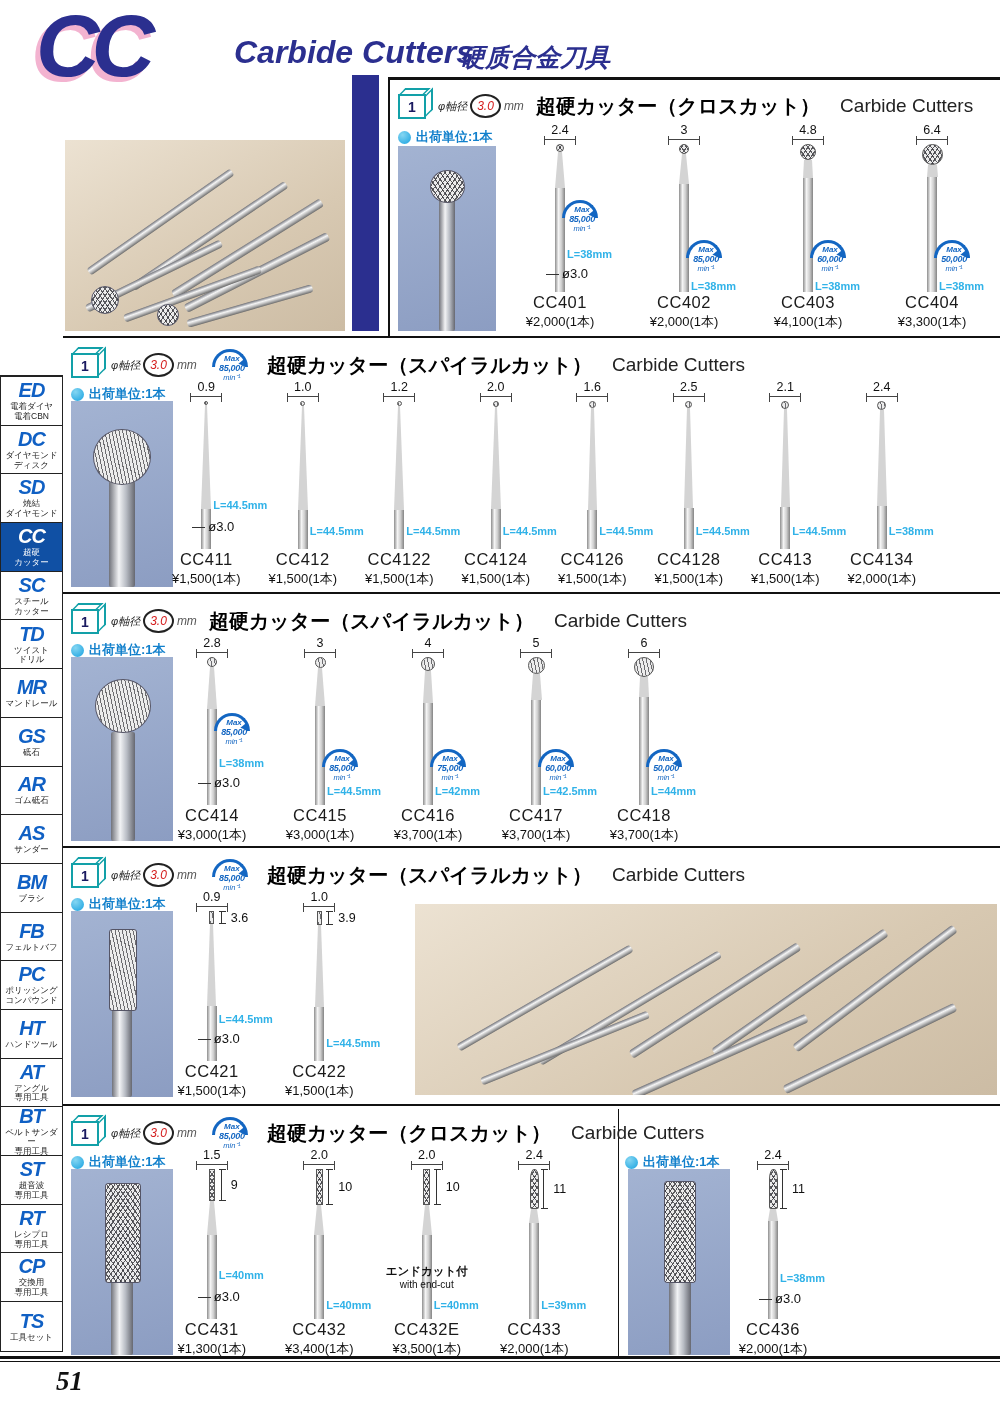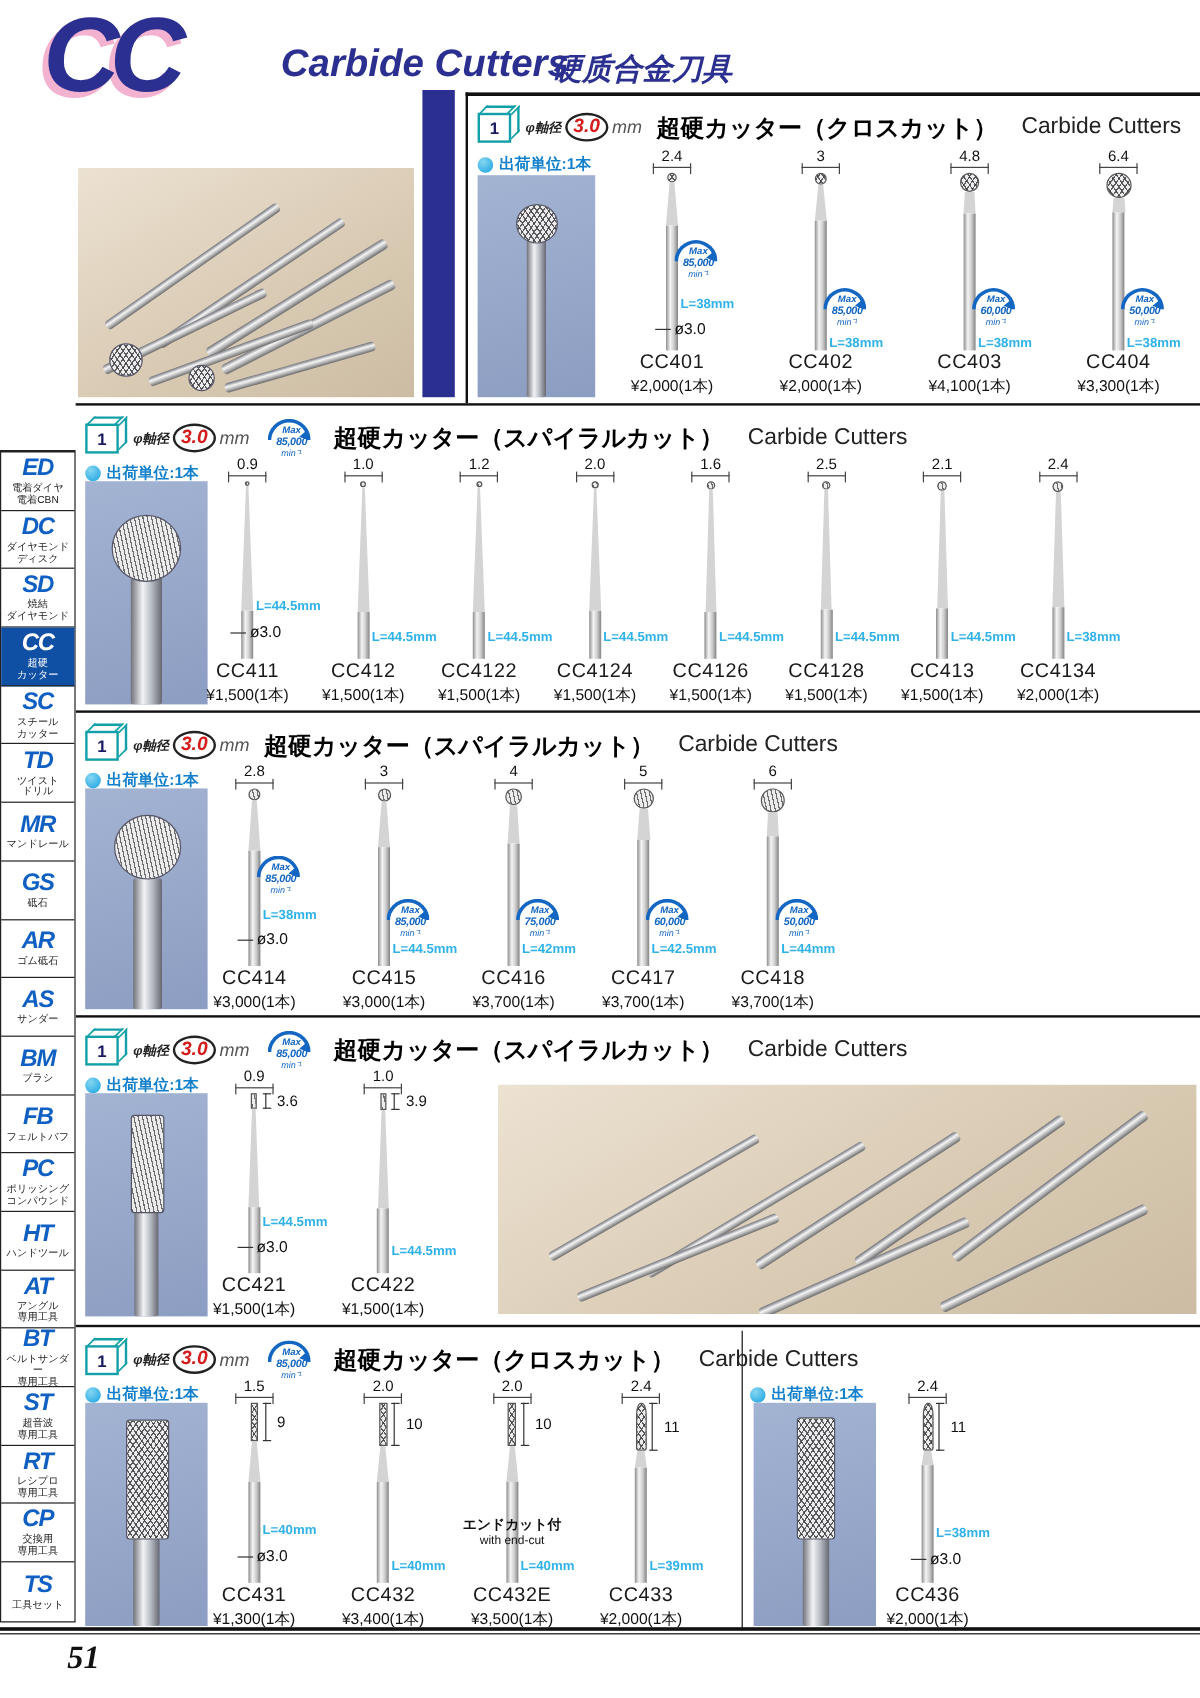--- a/index.html
+++ b/index.html
@@ -35,24 +35,24 @@
   .sec{position:absolute;box-sizing:border-box}
   .divider{position:absolute;left:63px;width:937px;height:2px;background:#111}
   .sec-head{position:absolute;left:8px;top:4px;height:38px;display:flex;align-items:flex-start;gap:12px}
   .cube{position:relative;margin-top:10px;width:24px;height:21px;border:2px solid #12a0a8;background:#fff;
         display:flex;align-items:center;justify-content:center;font-weight:700;font-size:14px;color:#1a1a60}
   .cube::before{content:"";position:absolute;left:2px;top:-8px;width:21px;height:5px;border:2px solid #12a0a8;
         border-bottom:none;transform:skewX(-45deg)}
   .cube::after{content:"";position:absolute;right:-9px;top:-5px;width:5px;height:18px;border:2px solid #12a0a8;
         border-left:none;transform:skewY(-45deg)}
   .shaftspec{display:flex;align-items:center;gap:3px;margin-top:10px;font-style:italic}
-  .shaftspec .lab{font-size:11px;font-weight:700;color:#222}
+  .shaftspec .lab{font-size:11px;font-weight:400;color:#222}
   .shaftspec .circ{border:2px solid #222;border-radius:50%;padding:0 5px;height:20px;display:flex;align-items:center;
-        color:#d41c1c;font-weight:700;font-size:16px;background:#fff}
-  .shaftspec .unit{font-size:15px;color:#555}
+        color:#d41c1c;font-weight:400;font-size:12px;background:#fff}
+  .shaftspec .unit{font-size:12px;color:#555}
   .sec-title{font-size:20px;font-weight:700;color:#000;margin-top:9px;white-space:nowrap}
   .sec-sub{font-size:19px;font-weight:400;color:#222;margin-top:11px;margin-left:8px;white-space:nowrap}
   .ship{position:absolute;font-size:13px;font-weight:700;color:#1280cc;display:flex;align-items:center;gap:5px;white-space:nowrap}
   .ship i{width:13px;height:13px;border-radius:50%;background:radial-gradient(circle at 35% 30%,#85d6f2,#17a1e0)}
 
   
   .cols{position:absolute;display:flex}
   .col{position:relative;flex:1;display:flex;flex-direction:column;align-items:center;min-width:0}
   .hdim{height:20px;text-align:center;font-size:12.5px;color:#111;line-height:1}
   .hdim i{display:block;margin:2px auto 0;width:32px;height:7px;border-top:1px solid #444;position:relative}

